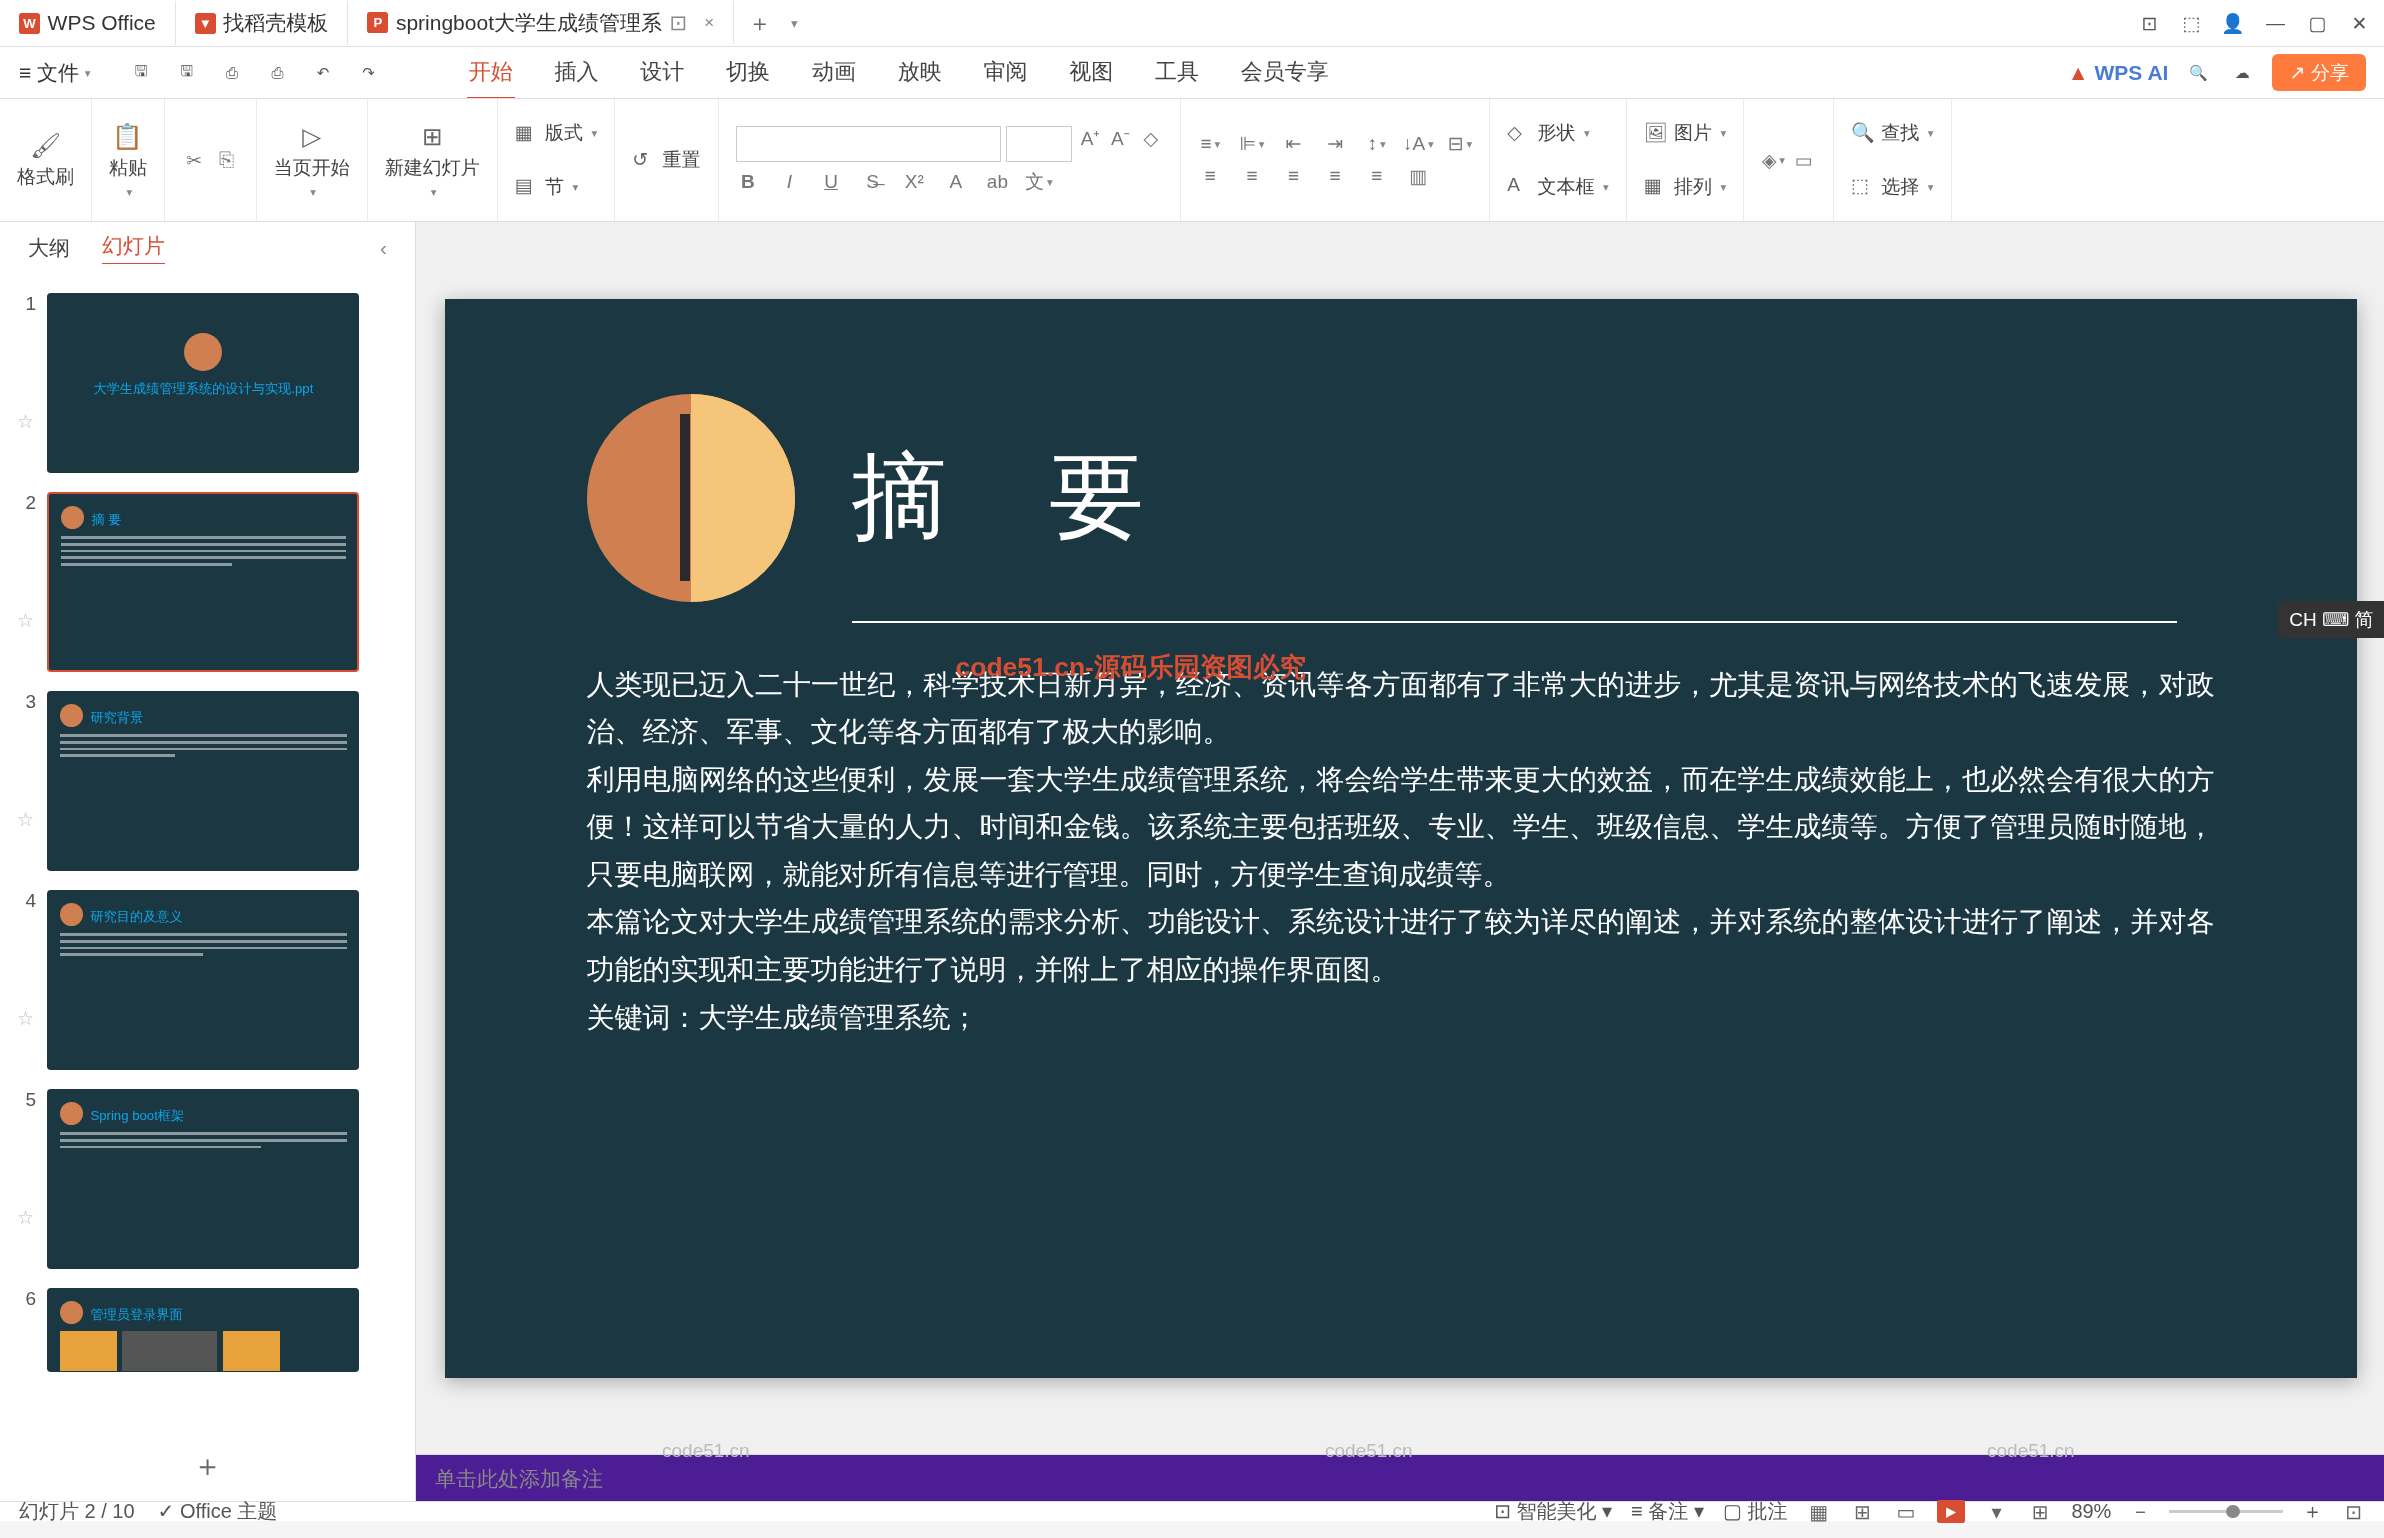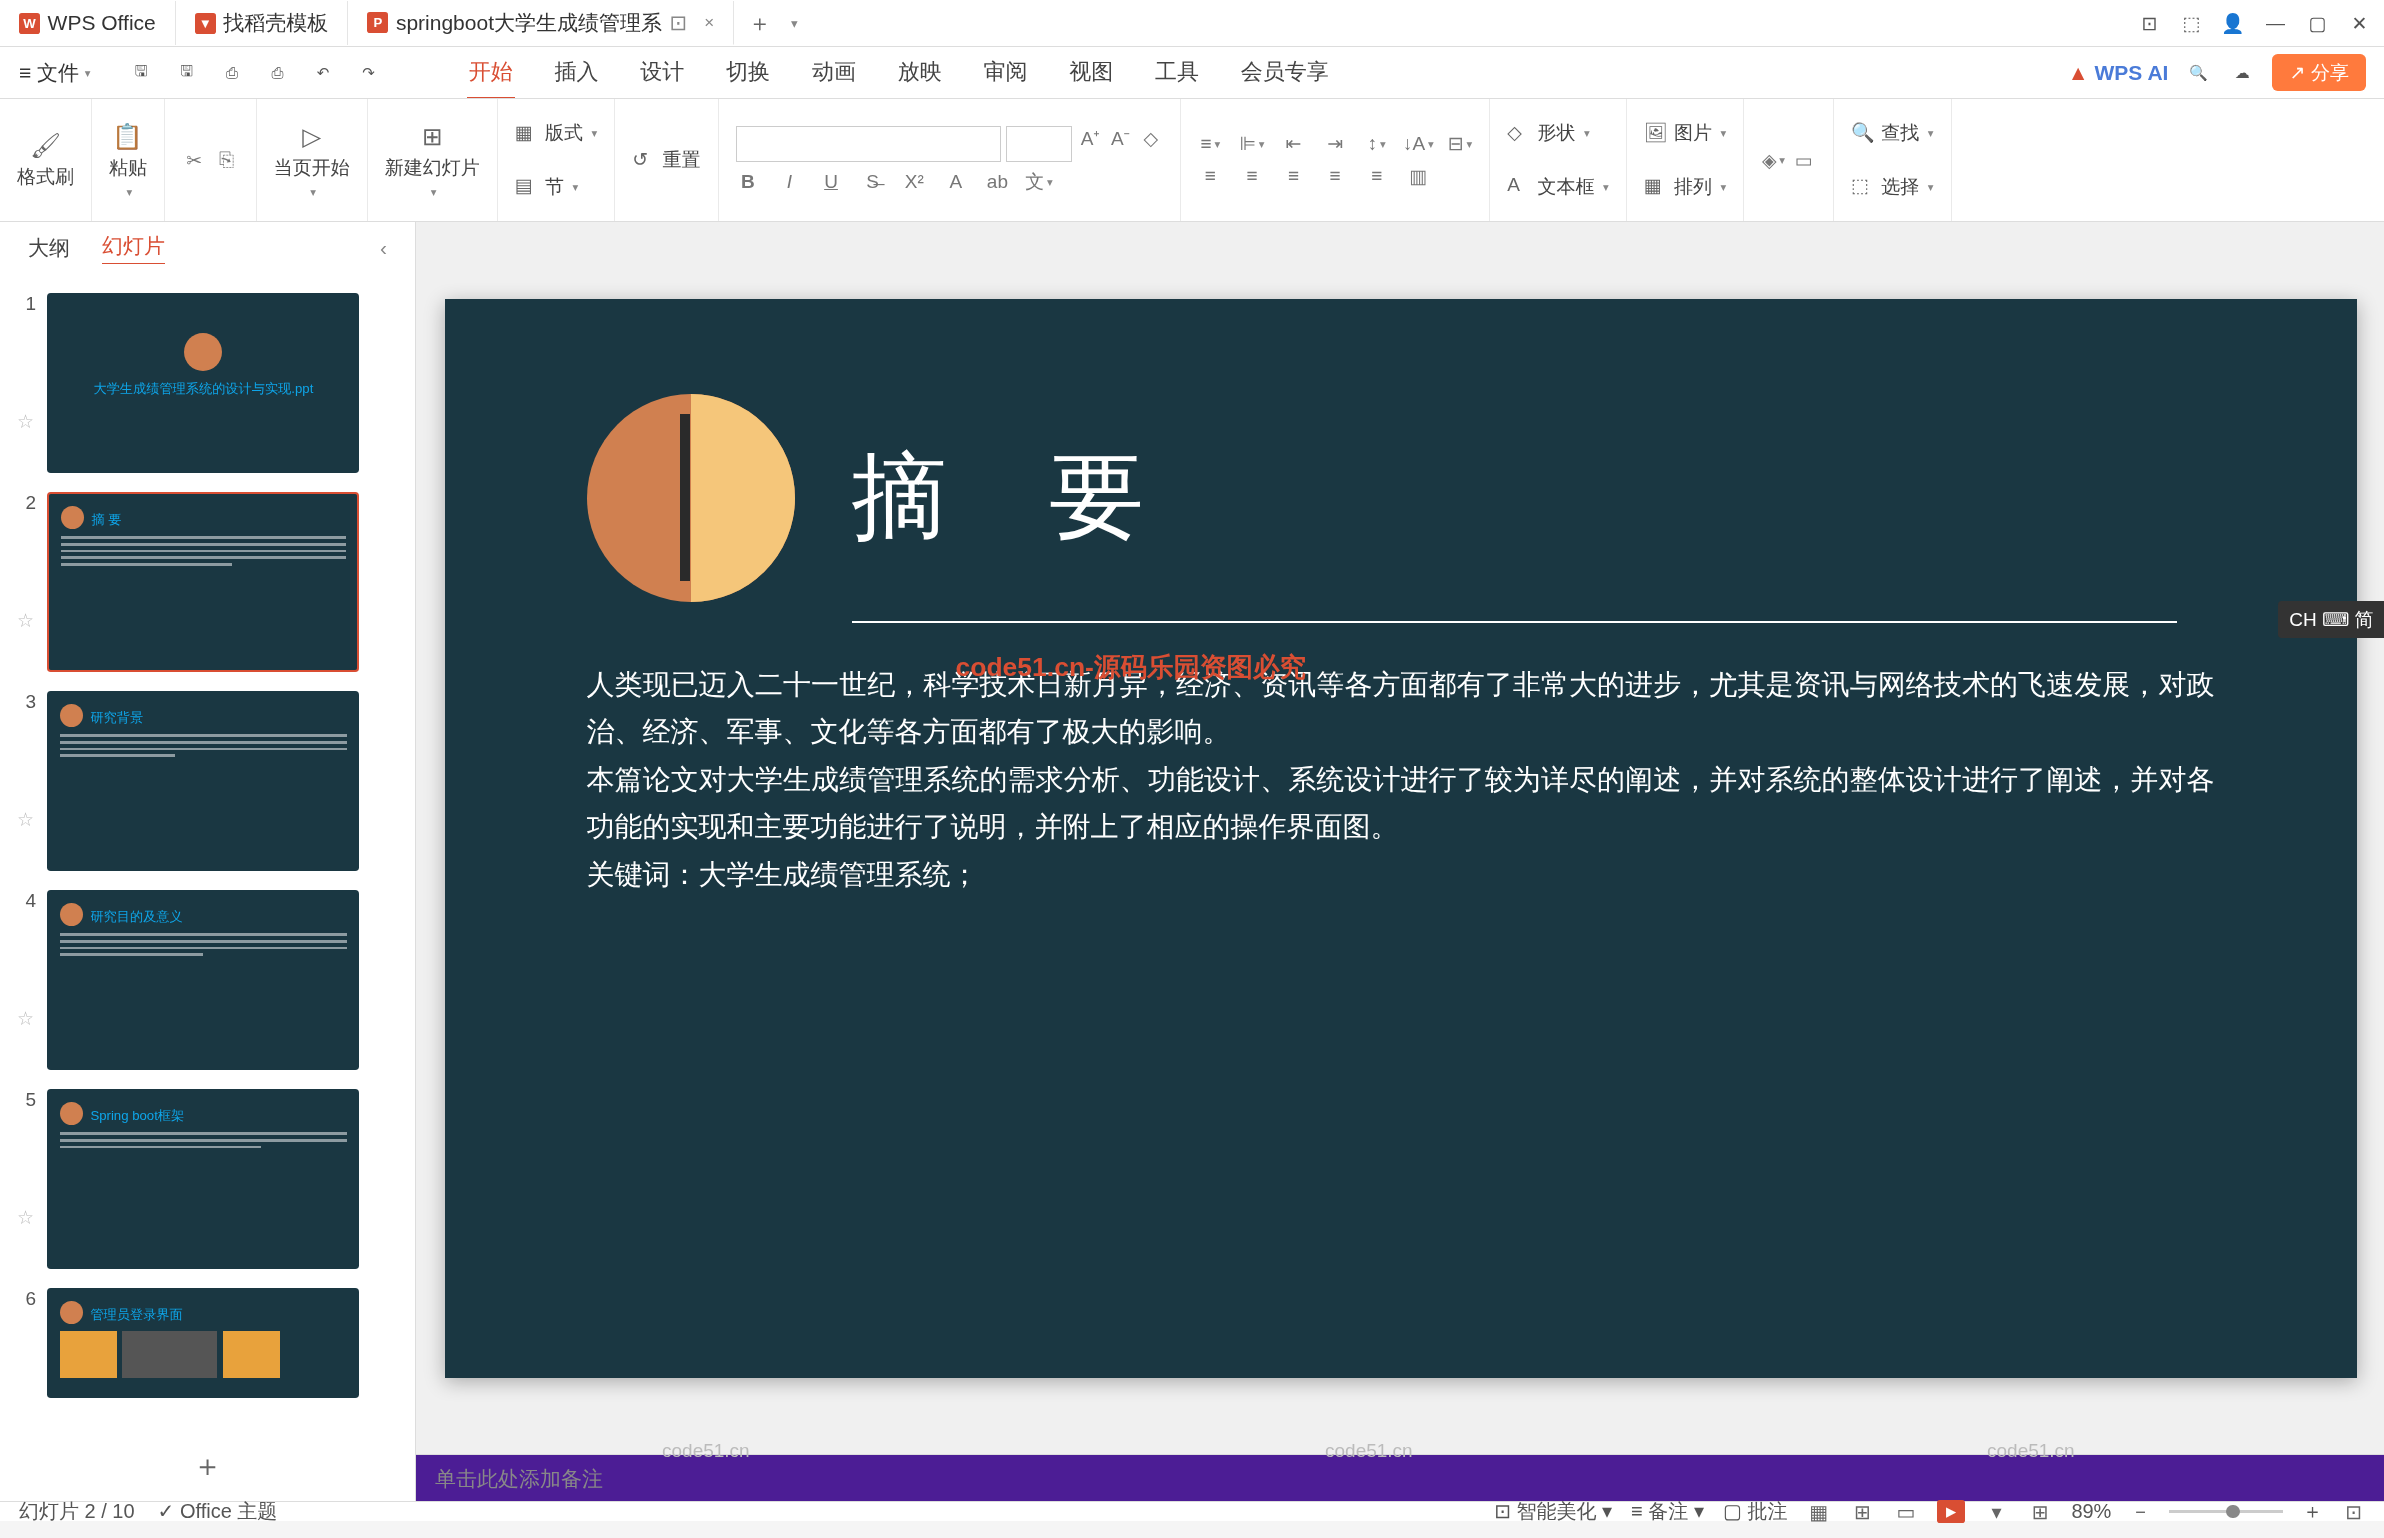--- a/index.html
+++ b/index.html
@@ -369,21 +369,21 @@
               <div class="thumb-line"></div>
               <div class="thumb-line"></div>
               <div class="thumb-line" style="width:70%"></div>
             </div>
         </div>
       </div>
       <div class="slide-item">
         <div style="display:flex;flex-direction:column;align-items:center">
           <span class="slide-num">6</span>
         </div>
-        <div class="thumb" style="height:110px">
+        <div class="thumb" style="height:84px">
           <div style="display:flex;align-items:center;gap:7.6px">
               <span class="thumb-icon"></span>
               <span class="thumb-title">管理员登录界面</span>
             </div>
           <div style="display:flex;gap:5.7px;margin-top:7.6px">
             <div style="width:57px;height:47px;background:#e8a23c"></div>
             <div style="width:95px;height:47px;background:#555"></div>
             <div style="width:57px;height:47px;background:#e8a23c"></div>
           </div>
         </div>
@@ -395,20 +395,21 @@
   <div class="canvas-area">
     <div class="canvas-scroll">
       <div class="slide-canvas">
         <div style="display:flex;align-items:center">
           <span class="slide-icon-big"></span>
           <span class="slide-title">摘 要</span>
         </div>
         <hr class="slide-hr">
         <div class="slide-body">
           <p>人类现已迈入二十一世纪，科学技术日新月异，经济、资讯等各方面都有了非常大的进步，尤其是资讯与网络技术的飞速发展，对政治、经济、军事、文化等各方面都有了极大的影响。</p>
+          <p>利用电脑网络的这些便利，发展一套大学生成绩管理系统，将会给学生带来更大的效益，而在学生成绩效能上，也必然会有很大的方便！这样可以节省大量的人力、时间和金钱。该系统主要包括班级、专业、学生、班级信息、学生成绩等。方便了管理员随时随地，只要电脑联网，就能对所有信息等进行管理。同时，方便学生查询成绩等。</p>
           <p>本篇论文对大学生成绩管理系统的需求分析、功能设计、系统设计进行了较为详尽的阐述，并对系统的整体设计进行了阐述，并对各功能的实现和主要功能进行了说明，并附上了相应的操作界面图。</p>
           <p>关键词：大学生成绩管理系统；</p>
         </div>
         <div class="watermark-red" style="top:350px;left:511px">code51.cn-源码乐园资图必究</div>
       </div>
     </div>
     <div class="ime-badge">CH ⌨ 简</div>
     <div class="notes-bar">单击此处添加备注</div>
   </div>
 </div>

